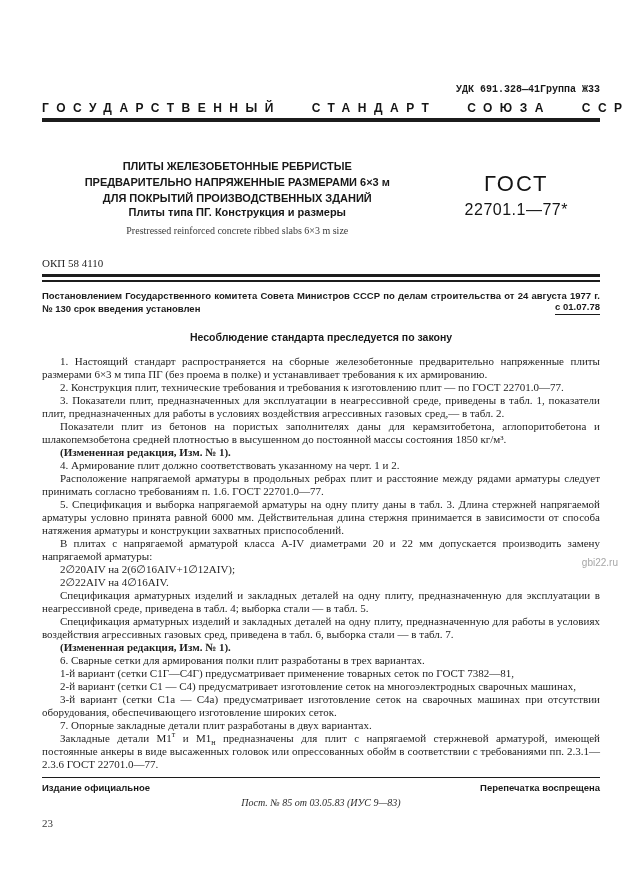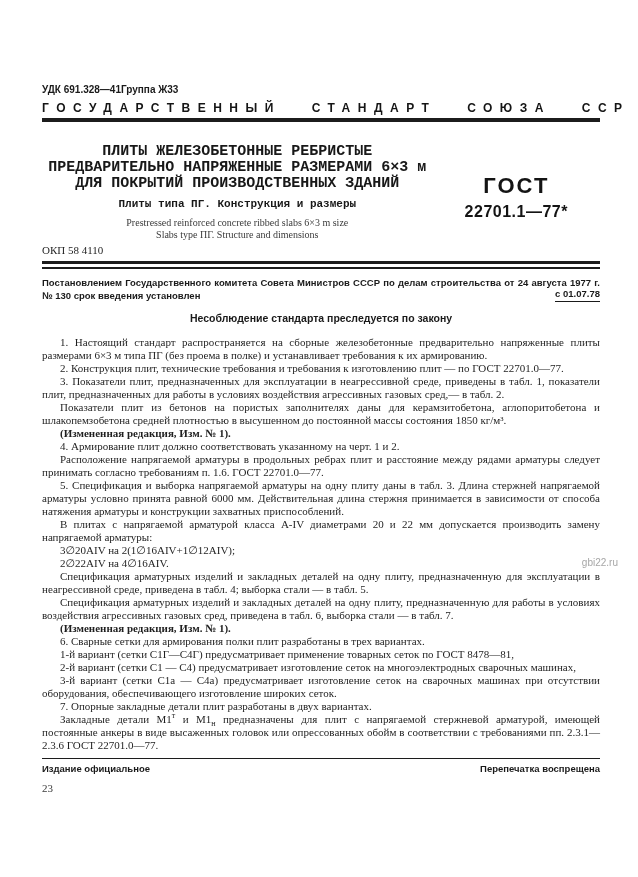--- a/index.html
+++ b/index.html
@@ -8,73 +8,72 @@
     width:638px;height:877px;
     box-sizing:border-box;
     padding:84px 38px 0 42px;
     background:#ffffff;
     color:#1f1f1f;
     font-family:"Liberation Serif", serif;
     overflow:hidden;
   }
   
   .topline{
-    display:flex;justify-content:flex-start;
-    font-family:Liberation Sans, sans-serif;
+    display:flex;justify-content:flex-end;
+    font-family:Liberation Mono, monospace;
     font-weight:bold;font-size:10px;color:#1a1a1a;
   }
   
   .state-standard{
     margin-top:6px;
     font-family:"Liberation Sans", sans-serif;
     font-weight:bold;font-size:12px;
     letter-spacing:7.5px;word-spacing:20px;
     white-space:nowrap;color:#151515;
   }
   .thick-bar{margin-top:3px;height:4px;background:#1c1c1c;}
   
   .title-block{display:flex;margin-top:22px;}
   .title-left{width:70%;text-align:center;}
   .title-ru{
-    font-family:Liberation Mono, monospace;
-    font-weight:bold;font-size:15px;line-height:16px;color:#181818;
+    font-family:Liberation Sans, sans-serif;
+    font-weight:bold;font-size:11px;line-height:16px;color:#181818;margin-top:14px;
   }
   .subtitle{
-    margin-top:6px;
-    font-family:Liberation Mono, monospace;
+    font-family:Liberation Sans, sans-serif;
     font-weight:bold;font-size:11px;color:#181818;
   }
   .title-en{
     margin-top:7px;
     font-size:10px;line-height:11.5px;color:#3a3a3a;
   }
   .gost-box{
     width:30%;
     display:flex;flex-direction:column;justify-content:center;align-items:center;
     font-family:"Liberation Sans", sans-serif;
-    font-weight:bold;color:#141414;
+    font-weight:normal;color:#141414;
     margin-top:14px;
   }
   .gost-label{font-size:22px;line-height:26px;letter-spacing:2px;}
   .gost-number{font-size:16px;line-height:26px;letter-spacing:0.5px;}
-  .okp{margin-top:4px;font-size:11px;}
+  .okp{margin-top:20px;font-size:11px;}
   .double-rule{margin-top:5px;border-top:3px solid #1c1c1c;border-bottom:2px solid #1c1c1c;height:3px;}
   
   .decree{
     position:relative;margin-top:7px;
     font-family:"Liberation Sans", sans-serif;
     font-weight:bold;font-size:9.5px;line-height:13px;
     text-align:justify;color:#1a1a1a;
   }
   .decree-date{
     position:absolute;right:0;bottom:0;
     border-bottom:1.5px solid #1a1a1a;padding-bottom:1px;
   }
   .law-notice{
-    margin-top:10px;text-align:center;
+    margin-top:16px;text-align:center;
     font-family:"Liberation Sans", sans-serif;
     font-weight:bold;font-size:10.5px;color:#1a1a1a;
   }
   
   .body-text{margin-top:12px;font-size:11px;line-height:13px;text-align:justify;}
   .para{margin:0;text-indent:18px;}
   .para.bold{font-weight:bold;}
   .para.formula{text-align:left;}
   .para sup,.para sub{font-size:8px;line-height:0;}
   
@@ -112,21 +111,20 @@
   <div class="title-block">
     <div class="title-left">
       <div class="title-ru">
         <div>ПЛИТЫ ЖЕЛЕЗОБЕТОННЫЕ РЕБРИСТЫЕ</div>
         <div>ПРЕДВАРИТЕЛЬНО НАПРЯЖЕННЫЕ РАЗМЕРАМИ 6×3 м</div>
         <div>ДЛЯ ПОКРЫТИЙ ПРОИЗВОДСТВЕННЫХ ЗДАНИЙ</div>
       </div>
       <div class="subtitle">Плиты типа ПГ. Конструкция и размеры</div>
       <div class="title-en">
         <div>Prestressed reinforced concrete ribbed slabs 6×3 m size</div>
-        <div>Slabs type ПГ. Structure and dimensions</div>
       </div>
     </div>
     <div class="gost-box">
       <div class="gost-label">ГОСТ</div>
       <div class="gost-number">22701.1—77*</div>
     </div>
   </div>
 
   <div class="okp">ОКП 58 4110</div>
   <div class="double-rule"></div>
@@ -141,38 +139,39 @@
   <div class="body-text">
     <p class="para">1. Настоящий стандарт распространяется на сборные железобетонные предварительно напряженные плиты размерами 6×3 м типа ПГ (без проема в полке) и устанавливает требования к их армированию.</p>
     <p class="para">2. Конструкция плит, технические требования и требования к изготовлению плит — по ГОСТ 22701.0—77.</p>
     <p class="para">3. Показатели плит, предназначенных для эксплуатации в неагрессивной среде, приведены в табл. 1, показатели плит, предназначенных для работы в условиях воздействия агрессивных газовых сред,— в табл. 2.</p>
     <p class="para">Показатели плит из бетонов на пористых заполнителях даны для керамзитобетона, аглопоритобетона и шлакопемзобетона средней плотностью в высушенном до постоянной массы состояния 1850 кг/м³.</p>
     <p class="para bold">(Измененная редакция, Изм. № 1).</p>
     <p class="para">4. Армирование плит должно соответствовать указанному на черт. 1 и 2.</p>
     <p class="para">Расположение напрягаемой арматуры в продольных ребрах плит и расстояние между рядами арматуры следует принимать согласно требованиям п. 1.6. ГОСТ 22701.0—77.</p>
     <p class="para">5. Спецификация и выборка напрягаемой арматуры на одну плиту даны в табл. 3. Длина стержней напрягаемой арматуры условно принята равной 6000 мм. Действительная длина стержня принимается в зависимости от способа натяжения арматуры и конструкции захватных приспособлений.</p>
     <p class="para">В плитах с напрягаемой арматурой класса A-IV диаметрами 20 и 22 мм допускается производить замену напрягаемой арматуры:</p>
-    <p class="para formula">3∅20AIV на 2(1∅16AIV+1∅12AIV);</p>
+    <p class="para formula">2∅20AIV на 2(6∅16AIV+1∅12AIV);</p>
     <p class="para formula">2∅22AIV на 4∅16AIV.</p>
     <p class="para">Спецификация арматурных изделий и закладных деталей на одну плиту, предназначенную для эксплуатации в неагрессивной среде, приведена в табл. 4; выборка стали — в табл. 5.</p>
     <p class="para">Спецификация арматурных изделий и закладных деталей на одну плиту, предназначенную для работы в условиях воздействия агрессивных газовых сред, приведена в табл. 6, выборка стали — в табл. 7.</p>
     <p class="para bold">(Измененная редакция, Изм. № 1).</p>
     <p class="para">6. Сварные сетки для армирования полки плит разработаны в трех вариантах.</p>
-    <p class="para">1-й вариант (сетки С1Г—С4Г) предусматривает применение товарных сеток по ГОСТ 8478—81,</p>
+    <p class="para">1-й вариант (сетки С1Г—С4Г) предусматривает применение товарных сеток по ГОСТ 7382—81,</p>
     <p class="para">2-й вариант (сетки С1 — С4) предусматривает изготовление сеток на многоэлектродных сварочных машинах,</p>
     <p class="para">3-й вариант (сетки С1а — С4а) предусматривает изготовление сеток на сварочных машинах при отсутствии оборудования, обеспечивающего изготовление широких сеток.</p>
     <p class="para">7. Опорные закладные детали плит разработаны в двух вариантах.</p>
     <p class="para"><span>Закладные детали М1</span><sup>т</sup><span> и М1</span><sub>н</sub><span> предназначены для плит с напрягаемой стержневой арматурой, имеющей постоянные анкеры в виде высаженных головок или опрессованных обойм в соответствии с требованиями пп. 2.3.1—2.3.6 ГОСТ 22701.0—77.</span></p>
   </div>
 
   <div class="footer-rule"></div>
   <div class="footer-row">
     <span>Издание официальное</span>
     <span>Перепечатка воспрещена</span>
   </div>
 
   <div class="footnote">
+    <div>Пост. № 85 от 03.05.83 (ИУС 9—83)</div>
   </div>
 
   <div class="page-number">23</div>
 
   <div class="watermark">gbi22.ru</div>
 </div>
 
 </body></html>

